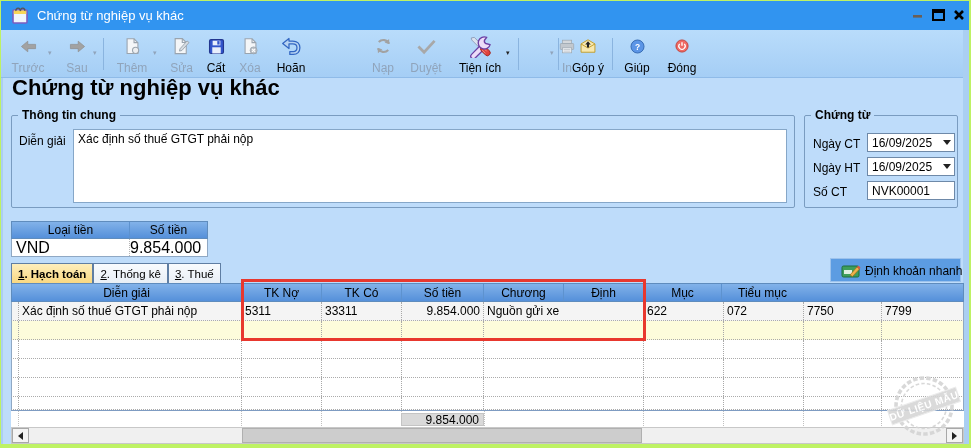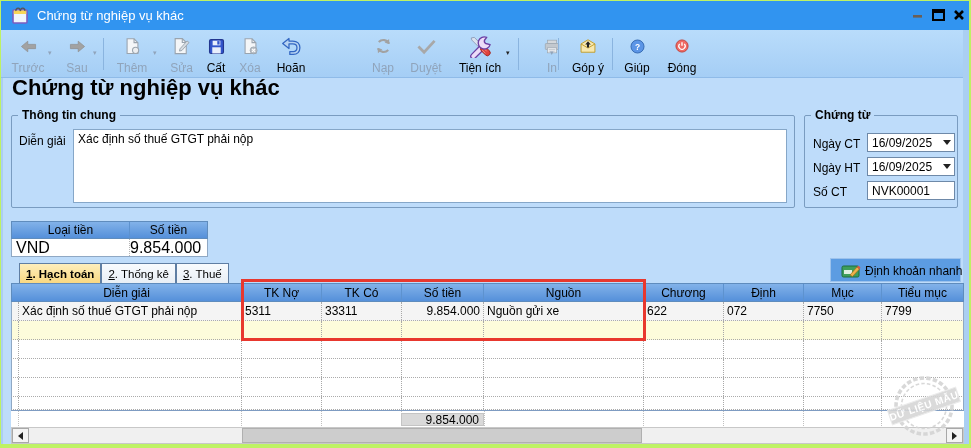--- a/index.html
+++ b/index.html
@@ -48,21 +48,21 @@
 .combo { position:absolute; height:19px; background:#fff; border:1px solid #6e89a8; font-size:12px; }
 .combo .v { position:absolute; left:4px; top:2px; }
 .combo .arr { position:absolute; right:3px; top:6px; width:0; height:0; border-left:4px solid transparent; border-right:4px solid transparent; border-top:5px solid #222; }
 
 #curtbl { position:absolute; left:8px; top:220px; width:197px; }
 #curtbl .hdr { display:flex; height:18px; background:linear-gradient(#82b2e9,#5590da); border:1px solid #5f8cbd; font-size:12px; }
 #curtbl .hdr div { text-align:center; line-height:17px; border-right:1px solid #5d92cf; } #curtbl .hdr div:last-child { border-right:none; }
 #curtbl .row { display:flex; height:18px; background:#fff; border:1px solid #8fa8c4; border-top:none; font-size:16px; }
 #curtbl .row div { line-height:17px; }
 
-#tabs { position:absolute; left:16px; top:262px; height:21px; font-size:11.5px; }
+#tabs { position:absolute; left:8px; top:262px; height:21px; font-size:11.5px; }
 .tab { float:left; height:21px; padding:0 6px; line-height:20px; border:1px solid #5f7ea3; border-bottom:none; margin-right:0px; background:linear-gradient(#f8fbfe,#e8eef5); }
 .tab.active { background:linear-gradient(#fdeebc,#f9d77e); font-weight:bold; }
 .tab u { text-decoration:underline; }
 #dkn { position:absolute; right:2px; top:257px; width:131px; height:24px; background:#5c9ce2; border:1px solid #9cc2ec; font-size:12px; color:#000; }
 #dkn span { position:absolute; left:34px; top:5px; white-space:nowrap; }
 
 #grid { position:absolute; left:8px; top:282px; width:953px; }
 .ghead { display:flex; height:19px; background:linear-gradient(#82b2e9,#5590da); border:1px solid #5f8cbd; font-size:12px; color:#000; }
 .ghead div { text-align:center; line-height:18px; border-right:1px solid #5d92cf; overflow:hidden; }
 .grow { display:flex; height:19px; background:#fff; border-left:1px solid #8fa8c4; border-right:1px solid #8fa8c4; border-bottom:1px dotted #ababab; font-size:12px; }
@@ -200,21 +200,21 @@
 <path d="M5.8 23 L14.8 14" stroke="#ecdcf8" stroke-width="4.2" stroke-linecap="round"></path>
 <path d="M14.6 17.4 L18.8 21.6 A3.1 3.1 0 0 0 23.2 17.2 L19 13 A3.1 3.1 0 0 0 14.6 17.4 Z" fill="#e0423a" stroke="#9e241e" stroke-width="1"></path>
 <path d="M16.8 14.2 L20.4 17.8 M15.4 16.4 L19 20" stroke="#f09890" stroke-width="1"></path>
 <path d="M20.3 2.6 A6.6 6.6 0 1 0 24 10.4 L19.2 9.2 A3.2 3.2 0 0 1 18 5.4 Z" fill="#ecdcf8" stroke="#6b3fa4" stroke-width="1.5" stroke-linejoin="round"></path>
 </svg>
           </div>
       <div class="lb">Tiện ích</div>
     </div>
     <div class="caret" style="left:505px; top:19px;">▾</div>
     <div class="tsep" style="left:517px;"></div>
-    <div class="tbtn dis" style="left:537px; width:28px;">
+    <div class="tbtn dis" style="left:552px; width:28px;">
       <div class="ic">
             <svg width="16" height="15" viewBox="0 0 24 22">
               <rect x="5" y="1.5" width="14" height="5" fill="#d4d8dc" stroke="#9aa4ae"></rect>
               <rect x="2" y="6.5" width="20" height="9" rx="1" fill="#c2c8ce" stroke="#9aa4ae"></rect>
               <rect x="5" y="13" width="14" height="7.5" fill="#eef0f2" stroke="#9aa4ae"></rect>
               <path d="M7 15.5 L17 15.5 M7 18 L17 18" stroke="#b6bcc2" stroke-width="1"></path>
             </svg>
           </div>
       <div class="lb">In</div>
     </div>
@@ -303,21 +303,20 @@
     </svg>
     <span>Định khoản nhanh</span>
   </div>
 
   <div id="grid">
     <div class="ghead">
       <div style="width:230px;">Diễn giải</div>
       <div style="width:80px;">TK Nợ</div>
       <div style="width:80px;">TK Có</div>
       <div style="width:82px;">Số tiền</div>
-      <div style="width:160px;">Nguồn</div>
       <div style="width:80px;">Chương</div>
       <div style="width:80px;">Định</div>
       <div style="width:78px;">Mục</div>
       <div style="width:81px; border-right:none;">Tiểu mục</div>
     </div>
     <div class="grow cur">
       <div style="width:7px; padding:0;"></div>
       <div style="width:223px;">Xác định số thuế GTGT phải nộp</div>
       <div style="width:80px;">5311</div>
       <div style="width:80px;">33311</div>

